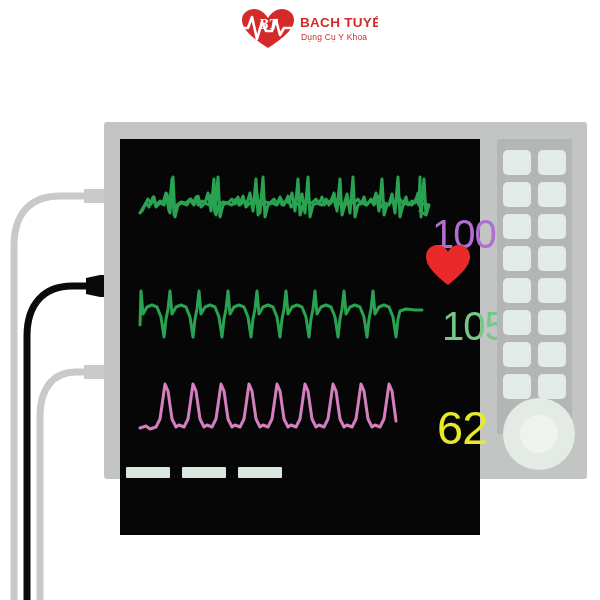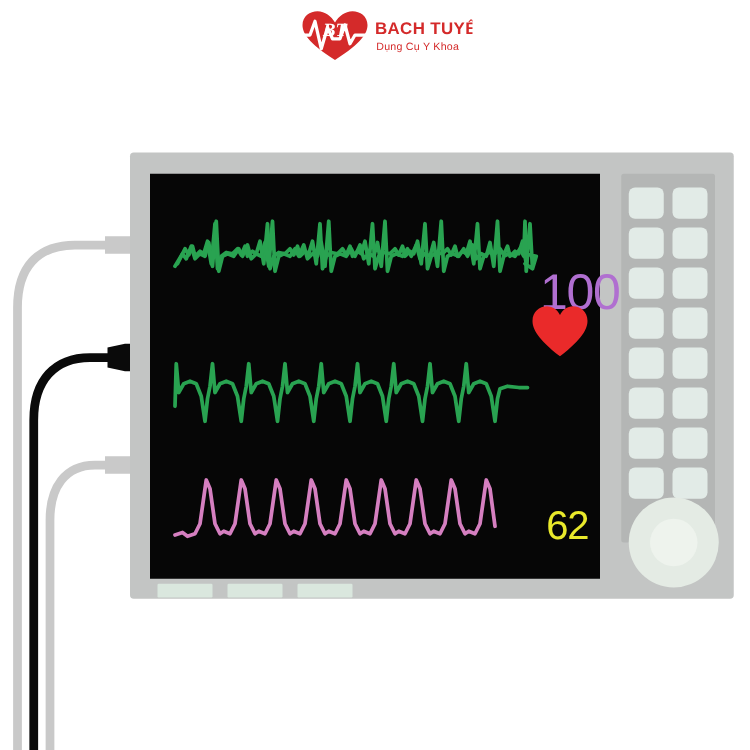--- a/index.html
+++ b/index.html
@@ -45,21 +45,21 @@
     height: 357px;
     background: #c3c5c4;
     border-radius: 3px;
   }
 
   #monitor-screen {
     position: absolute;
     left: 16px;
     top: 17px;
     width: 360px;
-    height: 324px;
+    height: 396px;
     background: #060606;
   }
 
   
   #waveform-canvas {
     position: absolute;
     left: 0;
     top: 0;
     width: 360px;
     height: 324px;
@@ -82,21 +82,21 @@
   }
   #vital-resp-value {
     left: 322px;
     top: 167px;
     font-size: 40px;
     color: #77c887;
   }
   #vital-spo2-value {
     left: 317px;
     top: 265px;
-    font-size: 32px;
+    font-size: 47px;
     color: #e9e92b;
   }
   #heart-icon {
     position: absolute;
     left: 305px;
     top: 105px;
     width: 46px;
     height: 42px;
   }
 
@@ -252,20 +252,21 @@
                L264 280 L269 245 L272 252 L276 282"></path>
     </svg>
 
     <div class="vital-number" id="vital-hr-value">100</div>
 
     <svg id="heart-icon" viewBox="0 0 46 42" xmlns="http://www.w3.org/2000/svg">
       <path d="M23 41 C5 27 1 19 1 12.5 C1 5.5 6.5 1 12.5 1 C17.5 1 21 4 23 8
                C25 4 28.5 1 33.5 1 C39.5 1 45 5.5 45 12.5 C45 19 41 27 23 41 Z" fill="#ea2a2a"></path>
     </svg>
 
+    <div class="vital-number" id="vital-resp-value">105</div>
 
     <div class="vital-number" id="vital-spo2-value">62</div>
   </div>
 
   <div id="button-panel">
     <div id="button-grid">
       <div class="panel-button"></div>
       <div class="panel-button"></div>
       <div class="panel-button"></div>
       <div class="panel-button"></div>

